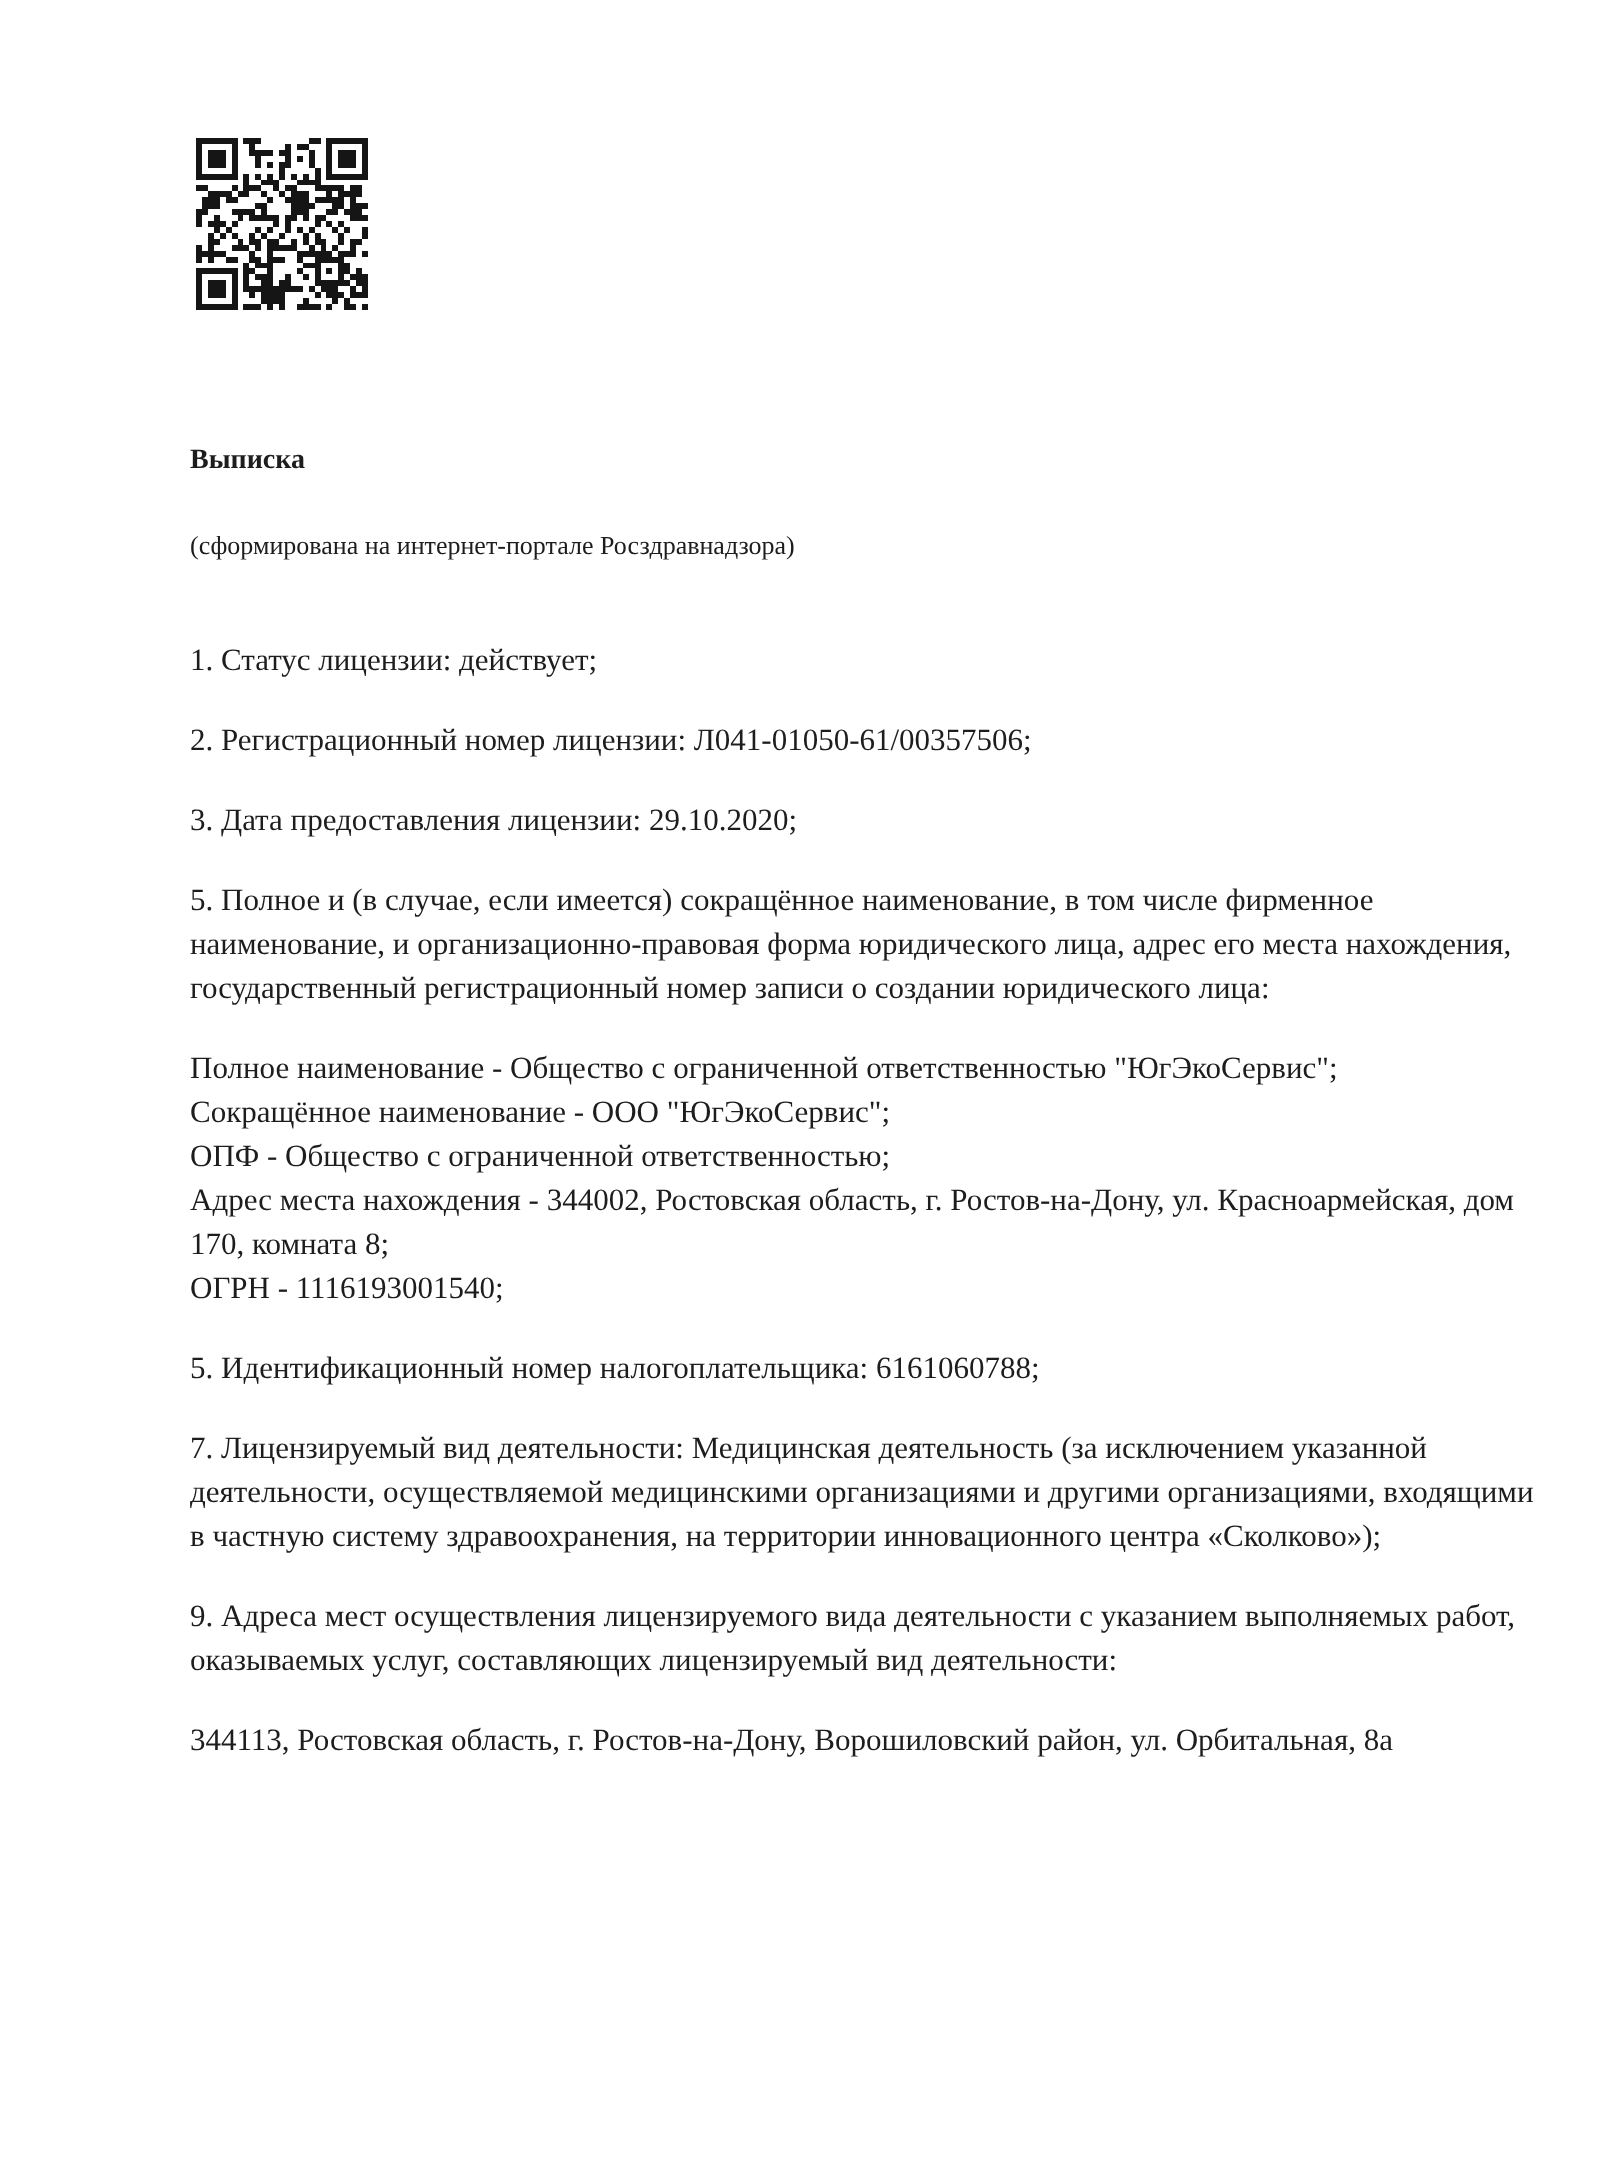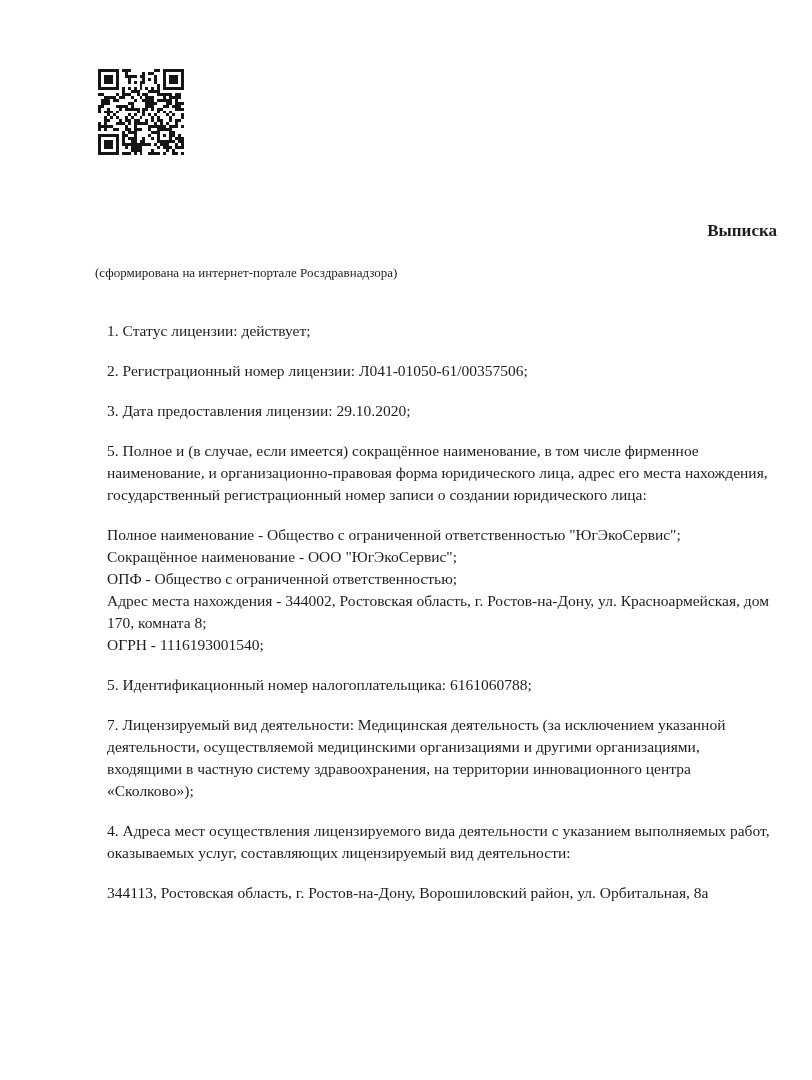--- a/index.html
+++ b/index.html
@@ -24,38 +24,38 @@
     height: 86px;
   }
   .qr svg { width: 100%; height: 100%; display: block; }
   .content {
     position: absolute;
     left: 95px;
     top: 219px;
     width: 682px;
   }
   .title {
-    text-align: right;
+    text-align: left;
     font-weight: bold;
-    font-size: 17px;
+    font-size: 14px;
     line-height: 23px;
   }
   .subtitle {
     text-align: left;
     font-size: 13px;
     line-height: 18px;
     margin-top: 22px;
   }
   .body {
     margin-top: 38px;
     font-size: 15.5px;
     line-height: 22px;
   }
   .para {
-    margin: 0 0 18px 12px;
+    margin: 0 0 18px 0;
   }
   .para:last-child { margin-bottom: 0; }
   .line { display: block; }
 </style>
 </head>
 <body>
 
 <div class="page">
 
   <div class="qr">
@@ -504,19 +504,19 @@
         <span class="line">Сокращённое наименование - ООО "ЮгЭкоСервис";</span>
         <span class="line">ОПФ - Общество с ограниченной ответственностью;</span>
         <span class="line">Адрес места нахождения - 344002, Ростовская область, г. Ростов-на-Дону, ул. Красноармейская, дом 170, комната 8;</span>
         <span class="line">ОГРН - 1116193001540;</span>
       </div>
 
       <div class="para">5. Идентификационный номер налогоплательщика: 6161060788;</div>
 
       <div class="para">7. Лицензируемый вид деятельности: Медицинская деятельность (за исключением указанной деятельности, осуществляемой медицинскими организациями и другими организациями, входящими в частную систему здравоохранения, на территории инновационного центра «Сколково»);</div>
 
-      <div class="para">4. Адреса мест осуществления лицензируемого вида деятельности с указанием выполняемых работ, оказываемых услуг, составляющих лицензируемый вид деятельности:</div>
+      <div class="para">9. Адреса мест осуществления лицензируемого вида деятельности с указанием выполняемых работ, оказываемых услуг, составляющих лицензируемый вид деятельности:</div>
 
       <div class="para">344113, Ростовская область, г. Ростов-на-Дону, Ворошиловский район, ул. Орбитальная, 8а</div>
 
     </div>
   </div>
 </div>
 
 </body></html>

